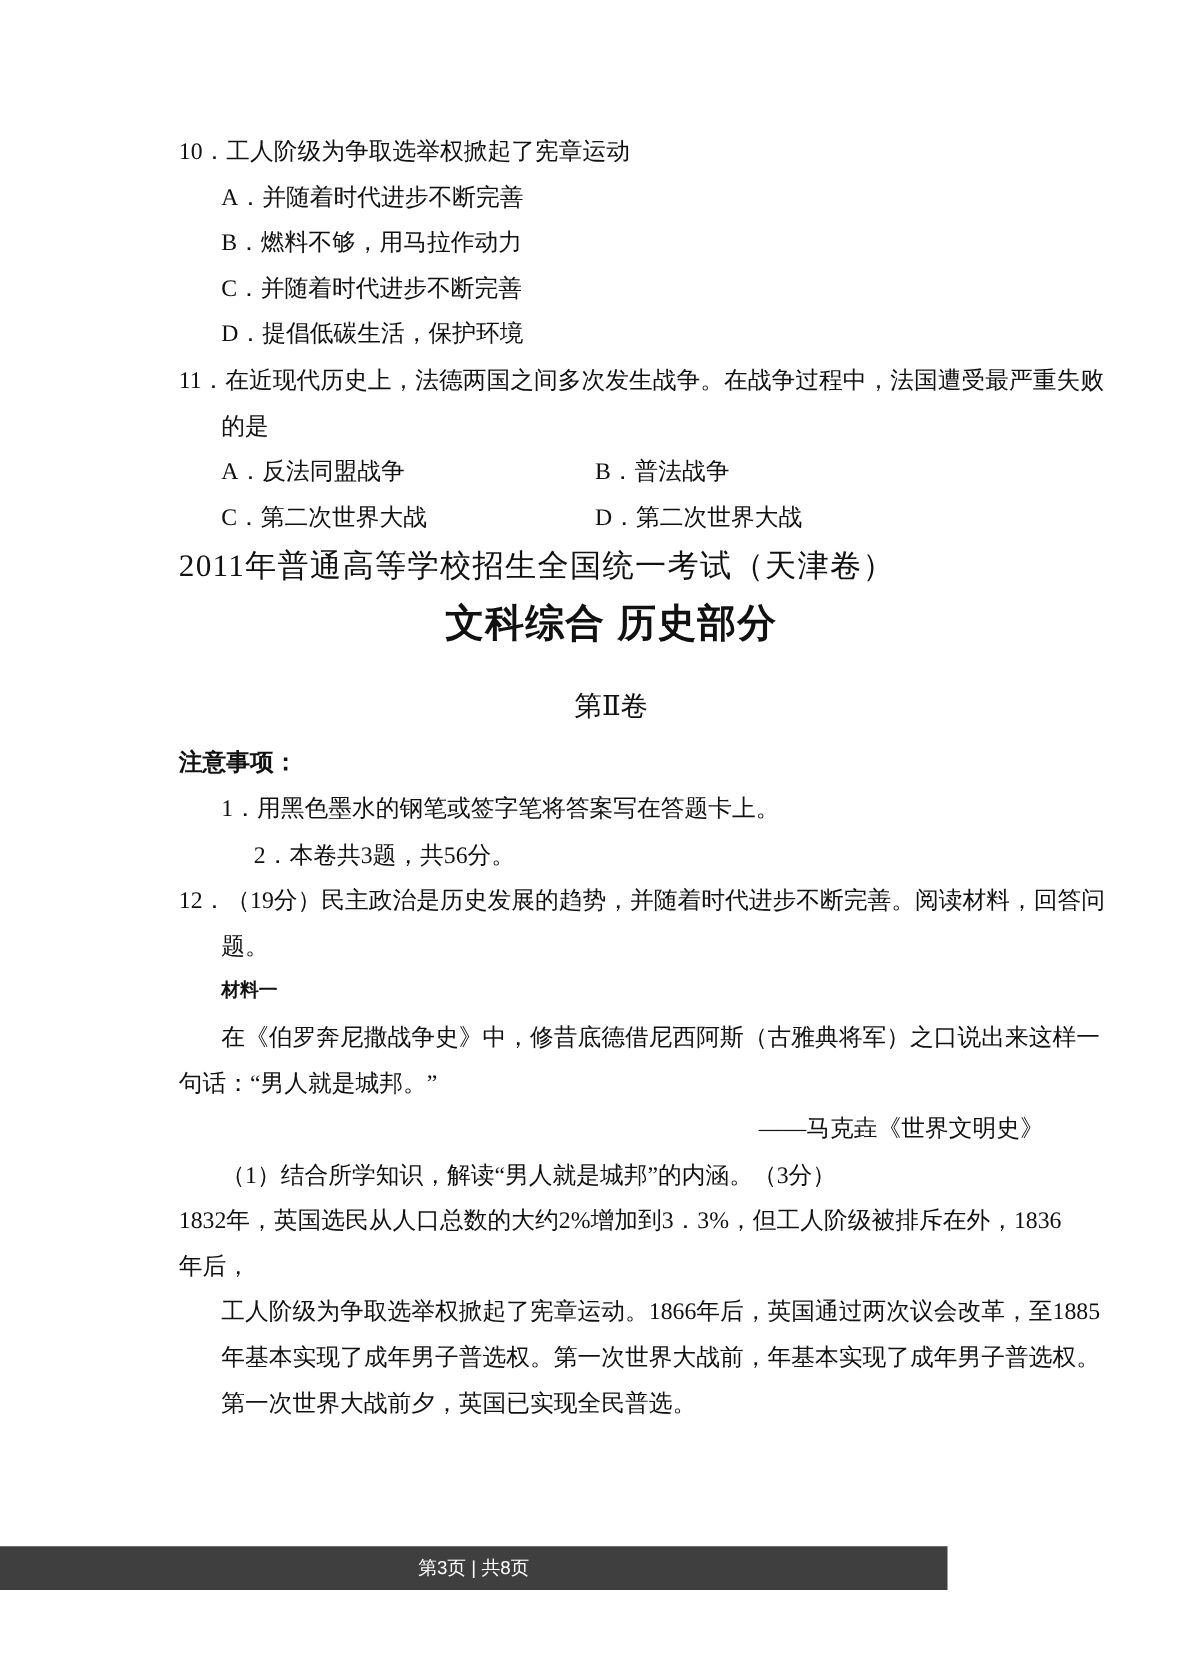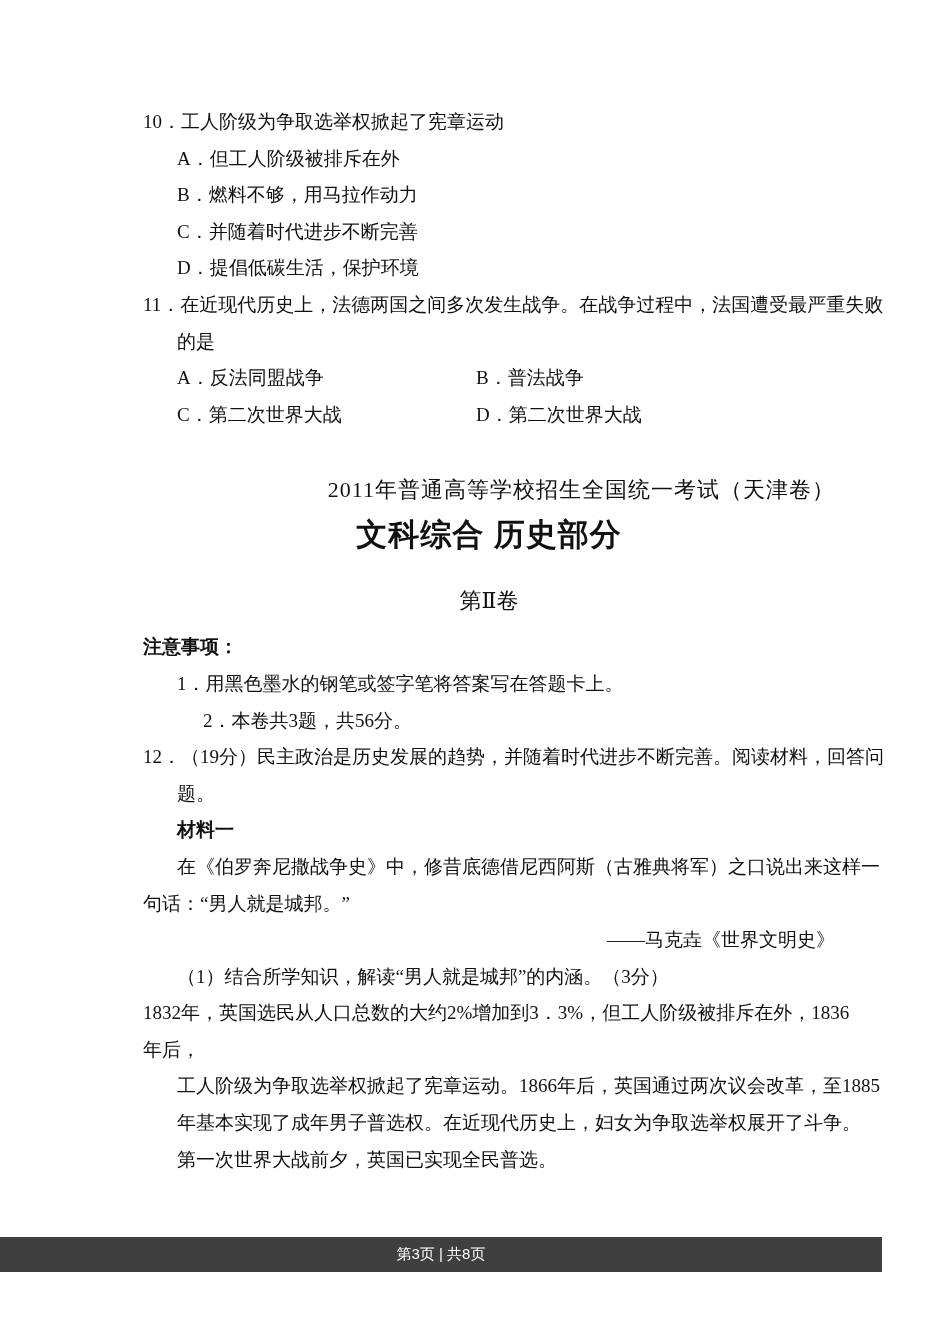--- a/index.html
+++ b/index.html
@@ -19,56 +19,56 @@
     font-size: 19px;
     line-height: 36.6px;
   }
   .line { white-space: nowrap; }
   .hang { padding-left: 34px; text-indent: -34px; }
   .ind1 { padding-left: 34px; }
   .ind2 { padding-left: 60px; }
   .opt  { padding-left: 34px; }
   .opt-col { display: inline-block; width: 299px; white-space: nowrap; }
   .exam-title {
-    text-align: right; font-size: 22px; line-height: 42px;
-    margin-top: 36px; letter-spacing: 1px;
+    text-align: left; font-size: 25px; line-height: 42px;
+    letter-spacing: 1px;
   }
   .subject-title {
     text-align: center; font-size: 31px; font-weight: bold;
     font-family: "Liberation Sans", "DejaVu Sans", sans-serif;
     line-height: 48px; letter-spacing: 1px;
   }
   .section-title { text-align: center; font-size: 22px; line-height: 40px; margin-top: 22px; }
   .notes-heading {
     font-weight: bold; font-size: 19px; margin-top: 8px;
     font-family: Liberation Serif, serif;
   }
   .material-label {
-    font-weight: bold; font-size: 19px;
-    font-family: Liberation Sans, sans-serif;
+    font-weight: bold; font-size: 15px;
+    font-family: Liberation Mono, monospace;
   }
   .source-line { text-align: right; }
   .footer-bar {
     position: absolute; left: 0; top: 1237px;
-    width: 882px; height: 35px;
+    width: 758px; height: 35px;
     background: #3f3f3f; color: #ffffff;
     font-size: 15px;
     font-family: "Liberation Sans", "DejaVu Sans", sans-serif;
     display: flex; align-items: center; justify-content: center;
   }
 </style>
 </head>
 <body>
 
 <div class="page">
   <div class="content">
 
     <div>
       <div class="line hang"><span>10．</span><span>工人阶级为争取选举权掀起了宪章运动</span></div>
-      <div class="line opt">A．但工人阶级被排斥在外</div>
+      <div class="line opt">A．并随着时代进步不断完善</div>
       <div class="line opt">B．燃料不够，用马拉作动力</div>
       <div class="line opt">C．并随着时代进步不断完善</div>
       <div class="line opt">D．提倡低碳生活，保护环境</div>
     </div>
 
     <div>
       <div class="line hang"><span>11．</span><span>在近现代历史上，法德两国之间多次发生战争。在战争过程中，法国遭受最严重失败</span></div>
       <div class="line ind1">的是</div>
       <div class="line opt"><span class="opt-col">A．反法同盟战争</span><span>B．普法战争</span></div>
       <div class="line opt"><span class="opt-col">C．第二次世界大战</span><span>D．第二次世界大战</span></div>
@@ -90,21 +90,21 @@
 
       <div class="line ind1 material-label">材料一</div>
       <div class="line ind1">在《伯罗奔尼撒战争史》中，修昔底德借尼西阿斯（古雅典将军）之口说出来这样一</div>
       <div class="line">句话：“男人就是城邦。”</div>
       <div class="line source-line">——马克垚《世界文明史》</div>
       <div class="line ind1">（1）结合所学知识，解读“男人就是城邦”的内涵。（3分）</div>
 
       <div class="line">1832年，英国选民从人口总数的大约2%增加到3．3%，但工人阶级被排斥在外，1836</div>
       <div class="line">年后，</div>
       <div class="line ind1">工人阶级为争取选举权掀起了宪章运动。1866年后，英国通过两次议会改革，至1885</div>
-      <div class="line ind1">年基本实现了成年男子普选权。在近现代历史上，妇女为争取选举权展开了斗争。</div>
+      <div class="line ind1">年基本实现了成年男子普选权。第一次世界大战前，年基本实现了成年男子普选权。</div>
       <div class="line ind1">第一次世界大战前夕，英国已实现全民普选。</div>
     </div>
 
   </div>
 
   <div class="footer-bar">
     <span>第3页 | 共8页</span>
   </div>
 </div>
 

